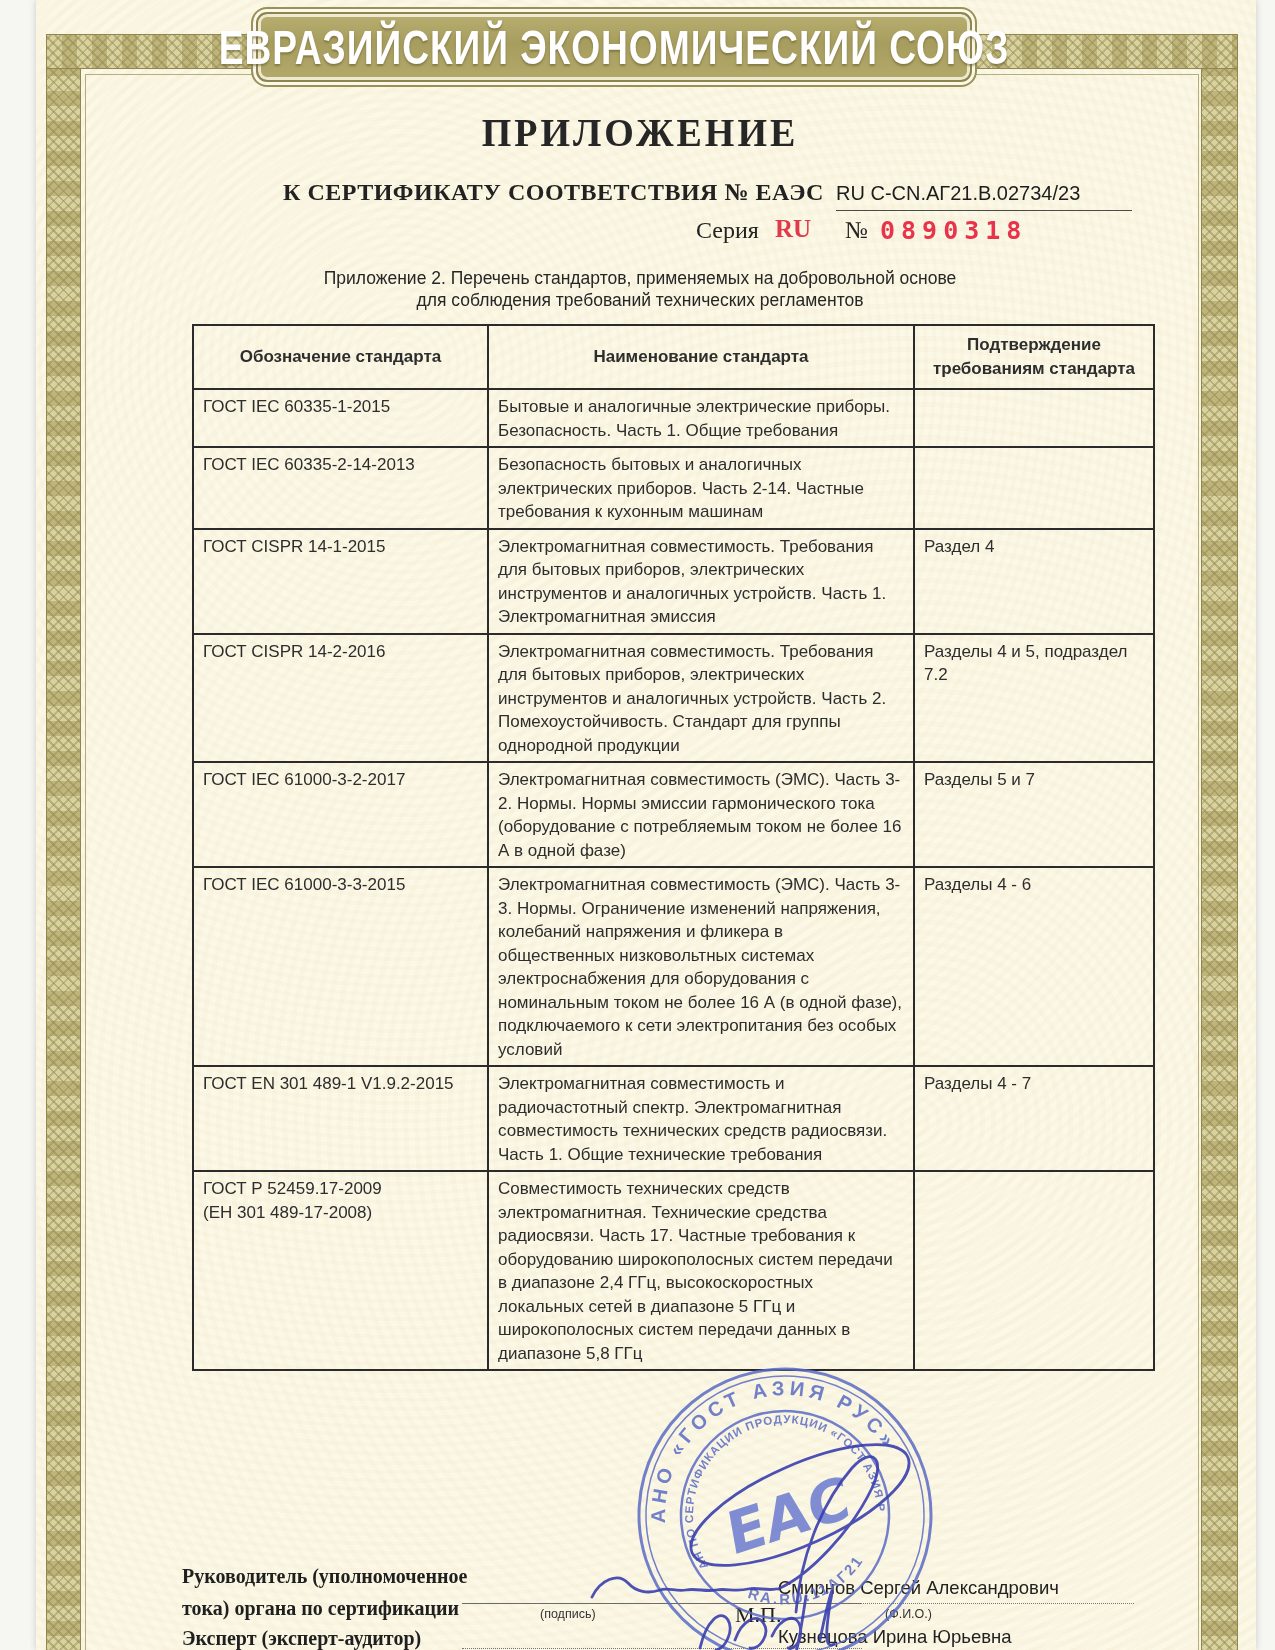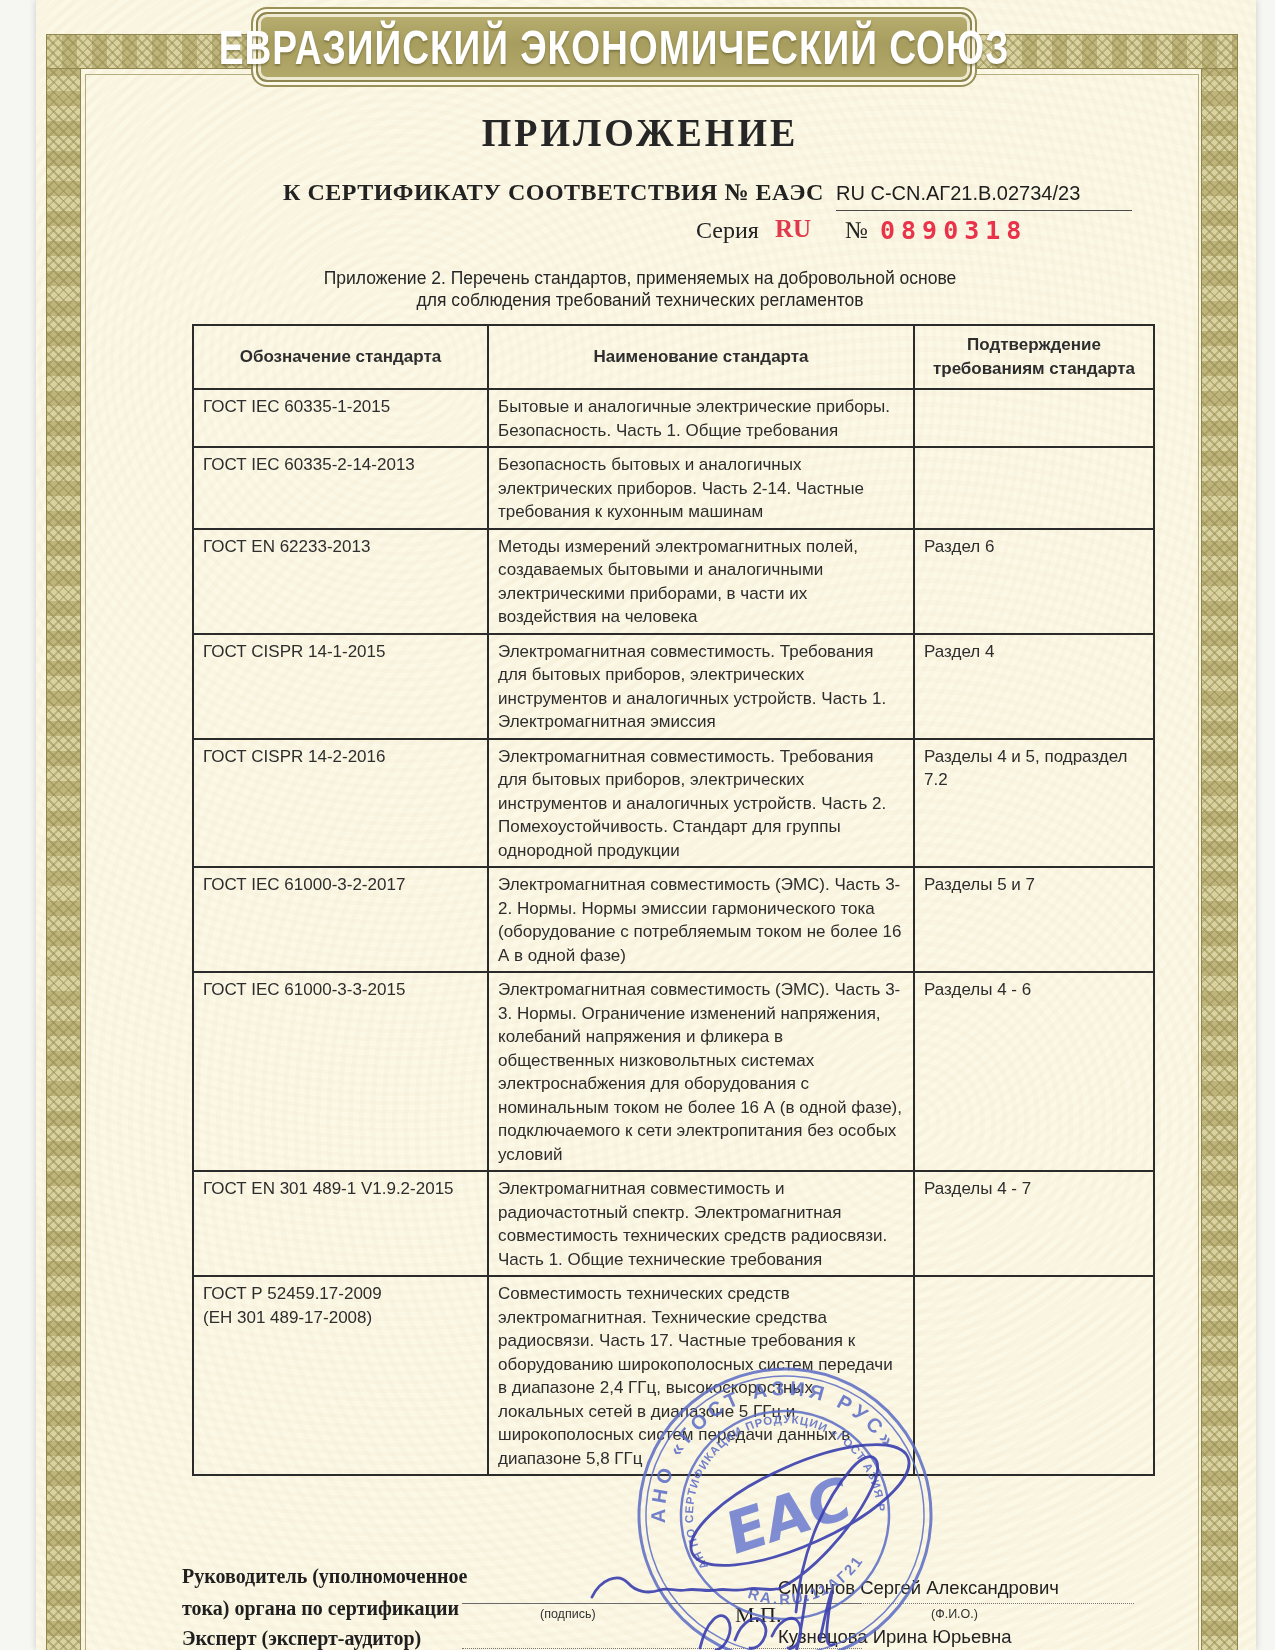--- a/index.html
+++ b/index.html
@@ -140,25 +140,20 @@
     <td>ГОСТ IEC 60335-1-2015</td>
     <td>Бытовые и аналогичные электрические приборы. Безопасность. Часть 1. Общие требования</td>
     <td></td>
   </tr>
   <tr style="height:63px">
     <td>ГОСТ IEC 60335-2-14-2013</td>
     <td>Безопасность бытовых и аналогичных электрических приборов. Часть 2-14. Частные требования к кухонным машинам</td>
     <td></td>
   </tr>
   <tr style="height:95px">
-    <td>ГОСТ EN 62233-2013</td>
-    <td>Методы измерений электромагнитных полей, создаваемых бытовыми и аналогичными электрическими приборами, в части их воздействия на человека</td>
-    <td>Раздел 6</td>
-  </tr>
-  <tr style="height:95px">
     <td>ГОСТ CISPR 14-1-2015</td>
     <td>Электромагнитная совместимость. Требования для бытовых приборов, электрических инструментов и аналогичных устройств. Часть 1. Электромагнитная эмиссия</td>
     <td>Раздел 4</td>
   </tr>
   <tr style="height:118px">
     <td>ГОСТ CISPR 14-2-2016</td>
     <td>Электромагнитная совместимость. Требования для бытовых приборов, электрических инструментов и аналогичных устройств. Часть 2. Помехоустойчивость. Стандарт для группы однородной продукции</td>
     <td>Разделы 4 и 5, подраздел 7.2</td>
   </tr>
   <tr style="height:95px">
@@ -185,21 +180,21 @@
 </tbody>
   </table>
 
 <div class="abs serif sig-label" style="left:182px;top:1560px;">Руководитель (уполномоченное
 тока) органа по сертификации</div>
 <div class="abs sig-line" style="left:462px;top:1603px;width:400px;"></div>
 <div class="abs sig-caption" style="left:540px;top:1607px;">(подпись)</div>
 <div class="abs serif mp" style="left:735px;top:1602px;">М.П.</div>
 <div class="abs person" style="left:778px;top:1577px;">Смирнов Сергей Александрович</div>
 <div class="abs sig-line dotted" style="left:772px;top:1603px;width:362px;"></div>
-<div class="abs sig-caption" style="left:931px;top:1607px;">(Ф.И.О.)</div>
+<div class="abs sig-caption" style="left:885px;top:1607px;">(Ф.И.О.)</div>
 <div class="abs serif sig-label" style="left:182px;top:1622px;">Эксперт (эксперт-аудитор)</div>
 <div class="abs person" style="left:778px;top:1626px;">Кузнецова Ирина Юрьевна</div>
 <div class="abs sig-line dotted" style="left:462px;top:1648px;width:400px;"></div>
 
 <svg class="abs" style="left:612px;top:1352px;z-index:6;" width="346" height="298" viewBox="0 0 346 298">
   <g transform="rotate(-18 173 163)" opacity="0.85" fill="none" stroke="#5b6cc5">
     <circle cx="173" cy="163" r="146" stroke-width="3"></circle>
     <circle cx="173" cy="163" r="139" stroke-width="1.5"></circle>
     <circle cx="173" cy="163" r="104" stroke-width="2.5"></circle>
     <defs>

